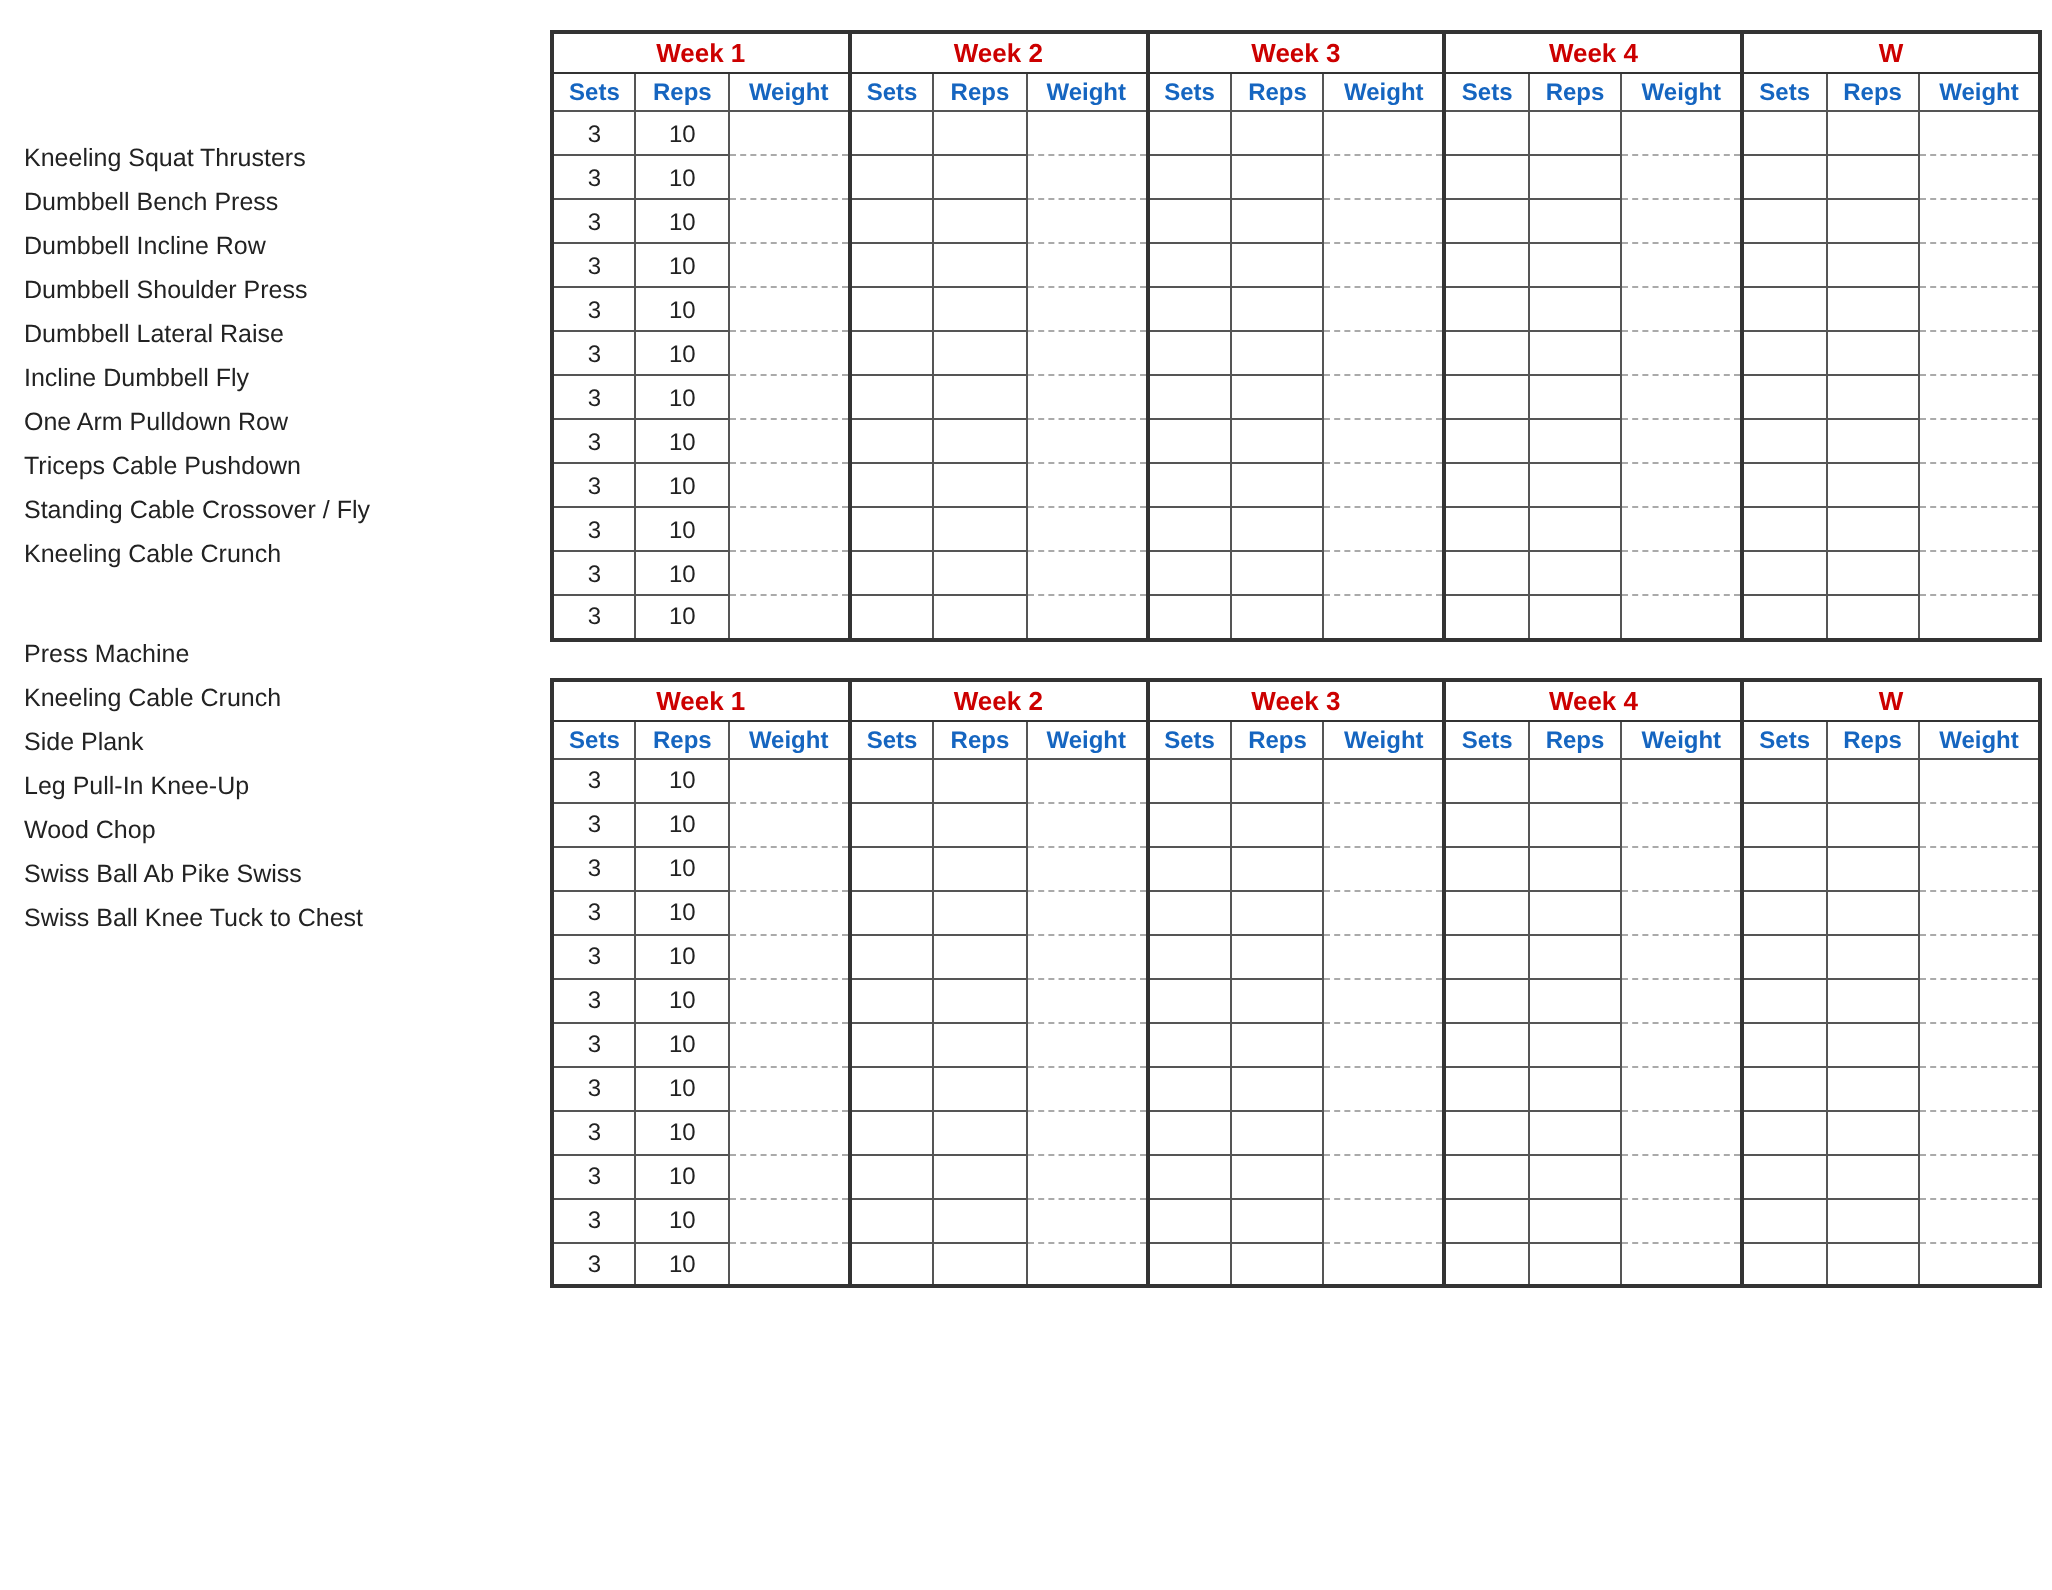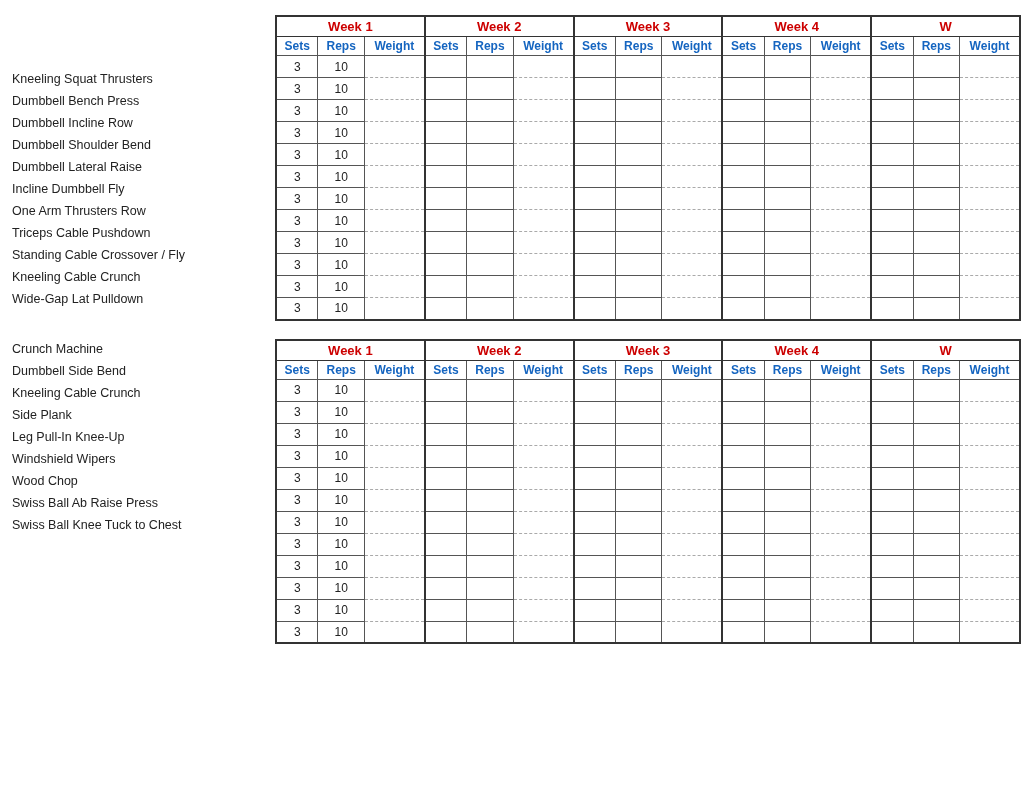--- a/index.html
+++ b/index.html
@@ -122,42 +122,39 @@
   <div class="content-area">
 
     <div class="exercise-list">
 
       <div style="height: 45px;"></div>
       <div class="section-title"></div>
       <div id="monday-exercises">
           <div class="exercise-item">Kneeling Squat Thrusters</div>
           <div class="exercise-item">Dumbbell Bench Press</div>
           <div class="exercise-item">Dumbbell Incline Row</div>
-          <div class="exercise-item">Dumbbell Shoulder Bend</div>
+          <div class="exercise-item">Dumbbell Shoulder Press</div>
           <div class="exercise-item">Dumbbell Lateral Raise</div>
           <div class="exercise-item">Incline Dumbbell Fly</div>
-          <div class="exercise-item">One Arm Thrusters Row</div>
+          <div class="exercise-item">One Arm Pulldown Row</div>
           <div class="exercise-item">Triceps Cable Pushdown</div>
           <div class="exercise-item">Standing Cable Crossover / Fly</div>
           <div class="exercise-item">Kneeling Cable Crunch</div>
-          <div class="exercise-item">Wide-Gap Lat Pulldown</div>
         </div>
 
       <div style="height: 20px;"></div>
 
       <div class="section-title"></div>
       <div id="wednesday-exercises">
-          <div class="exercise-item">Crunch Machine</div>
-          <div class="exercise-item">Dumbbell Side Bend</div>
+          <div class="exercise-item">Press Machine</div>
           <div class="exercise-item">Kneeling Cable Crunch</div>
           <div class="exercise-item">Side Plank</div>
           <div class="exercise-item">Leg Pull-In Knee-Up</div>
-          <div class="exercise-item">Windshield Wipers</div>
           <div class="exercise-item">Wood Chop</div>
-          <div class="exercise-item">Swiss Ball Ab Raise Press</div>
+          <div class="exercise-item">Swiss Ball Ab Pike Swiss</div>
           <div class="exercise-item">Swiss Ball Knee Tuck to Chest</div>
         </div>
     </div>
 
     <div class="table-area">
       <div id="monday-table-wrap" style="margin-bottom: 18px;">
           <table class="workout-table" style="border-collapse: collapse; width: 100%; border: 2px solid rgb(51, 51, 51);">
             <thead>
               <tr class="week-header-row">
                 <th colspan="3" style="text-align: center; font-weight: bold; font-size: 13px; color: rgb(204, 0, 0); padding: 2px 4px; border-left: none; border-right: 1px solid rgb(153, 153, 153); border-top: none; border-bottom: 1px solid rgb(51, 51, 51);">Week 1</th>

